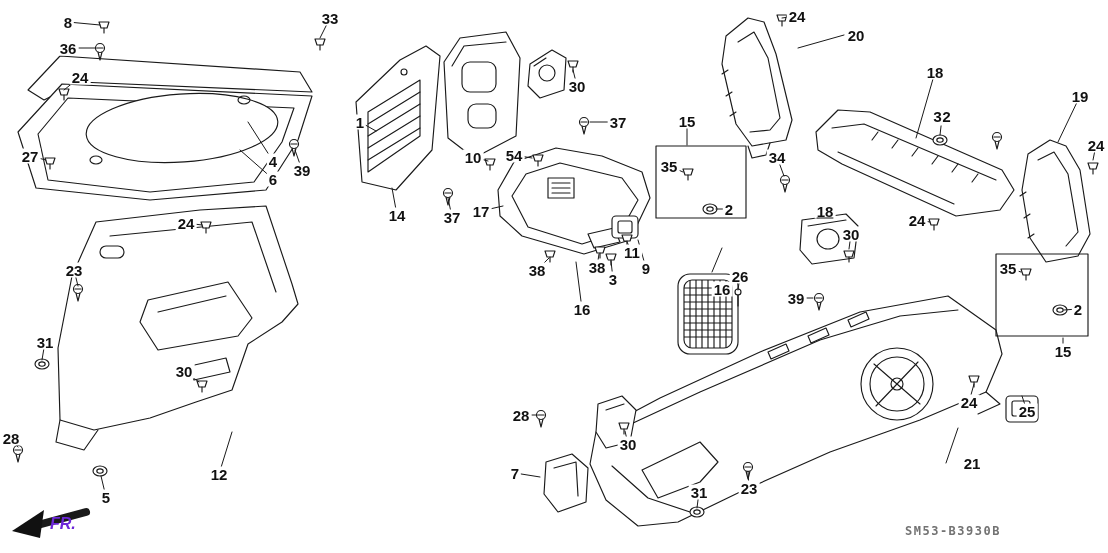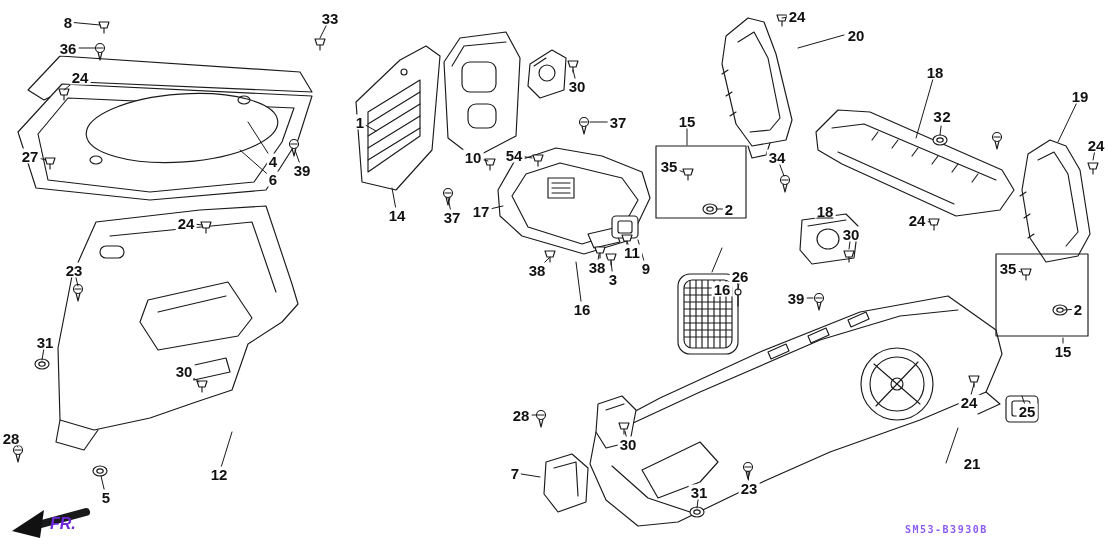--- a/index.html
+++ b/index.html
@@ -10,21 +10,21 @@
   #diagram-svg line,#diagram-svg polyline{
       stroke:#1a1a1a;stroke-width:1.15;fill:none;stroke-linejoin:round;stroke-linecap:round;}
   #diagram-svg .solid{fill:#ffffff;}
   #diagram-svg .ink{fill:#111111;stroke:none;}
   #leader-layer line{stroke:#1a1a1a;stroke-width:1;}
   .callout{position:absolute;transform:translate(-50%,-50%);font-weight:bold;font-size:15px;
            color:#111;background:#fff;padding:0 2px;line-height:1;white-space:nowrap;}
   #fr-label{position:absolute;left:50px;top:509px;font-weight:bold;font-style:italic;
             font-size:16px;color:#6d28d9;margin-top:6px;}
   #diagram-code{position:absolute;left:905px;top:524px;font-family:"DejaVu Sans Mono",monospace;
-            font-weight:bold;font-size:10px;letter-spacing:1.5px;color:#8b5cf6;}
+            font-weight:bold;font-size:12px;letter-spacing:1.5px;color:#737373;}
 </style>
 </head>
 <body>
 
 <div id="canvas">
 
   <svg id="diagram-svg" width="1108" height="553" viewBox="0 0 1108 553">
     <defs>
       <g id="sym-clip">
         <path class="solid" d="M-5 -3 L5 -3 L3 3 L-3 3 Z"></path>

